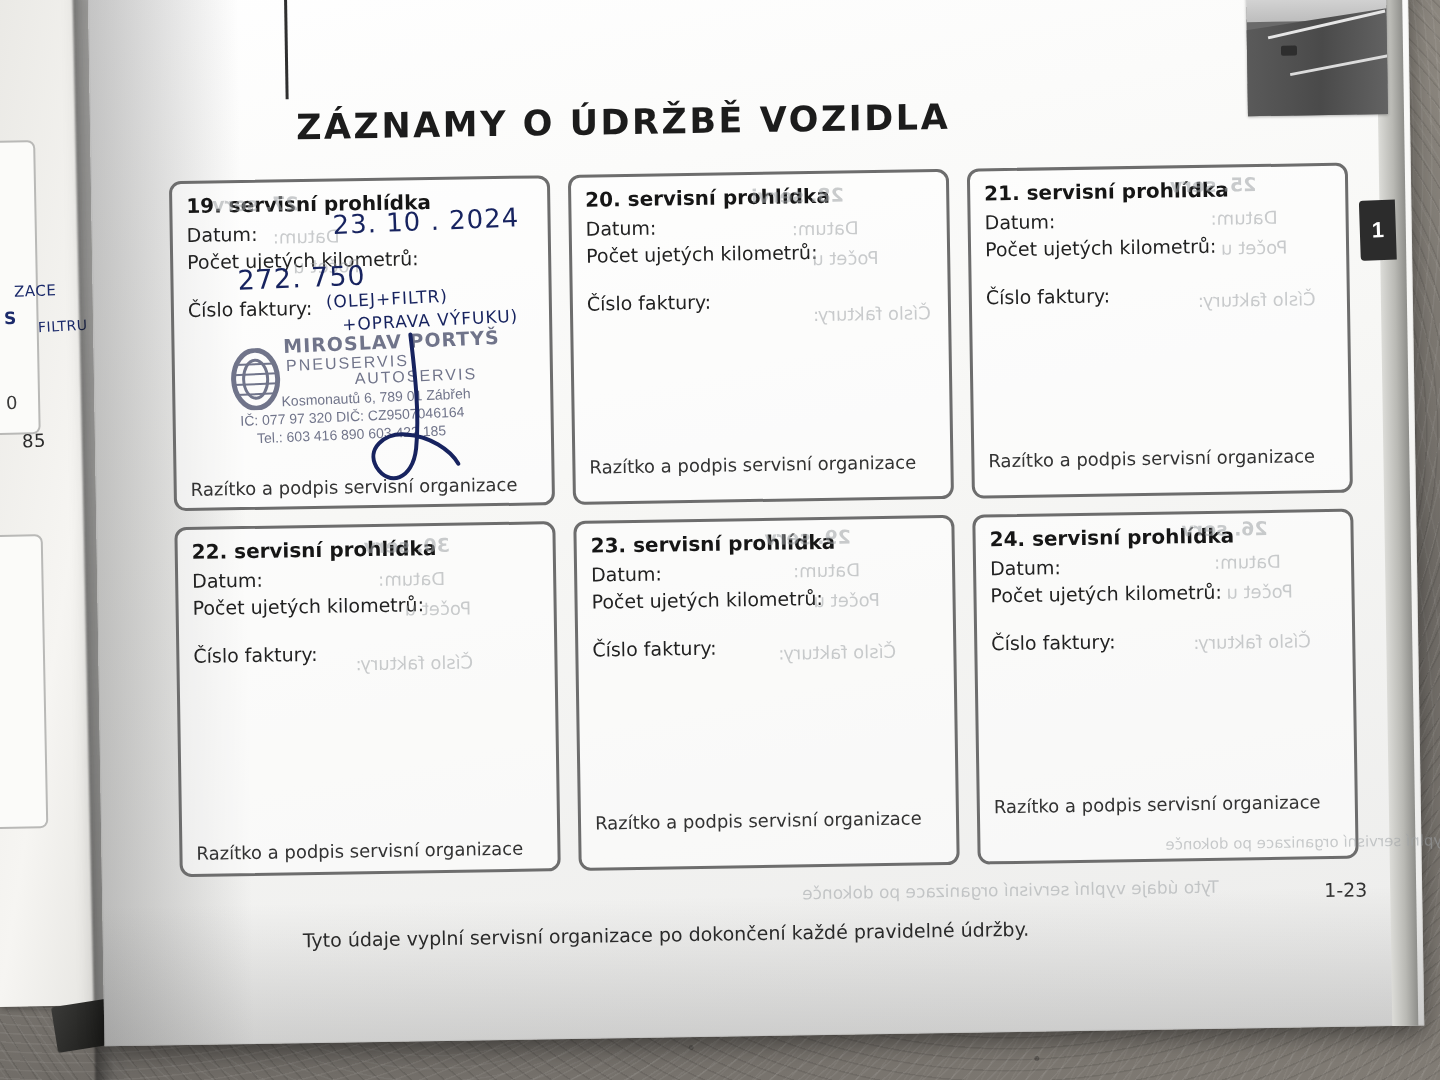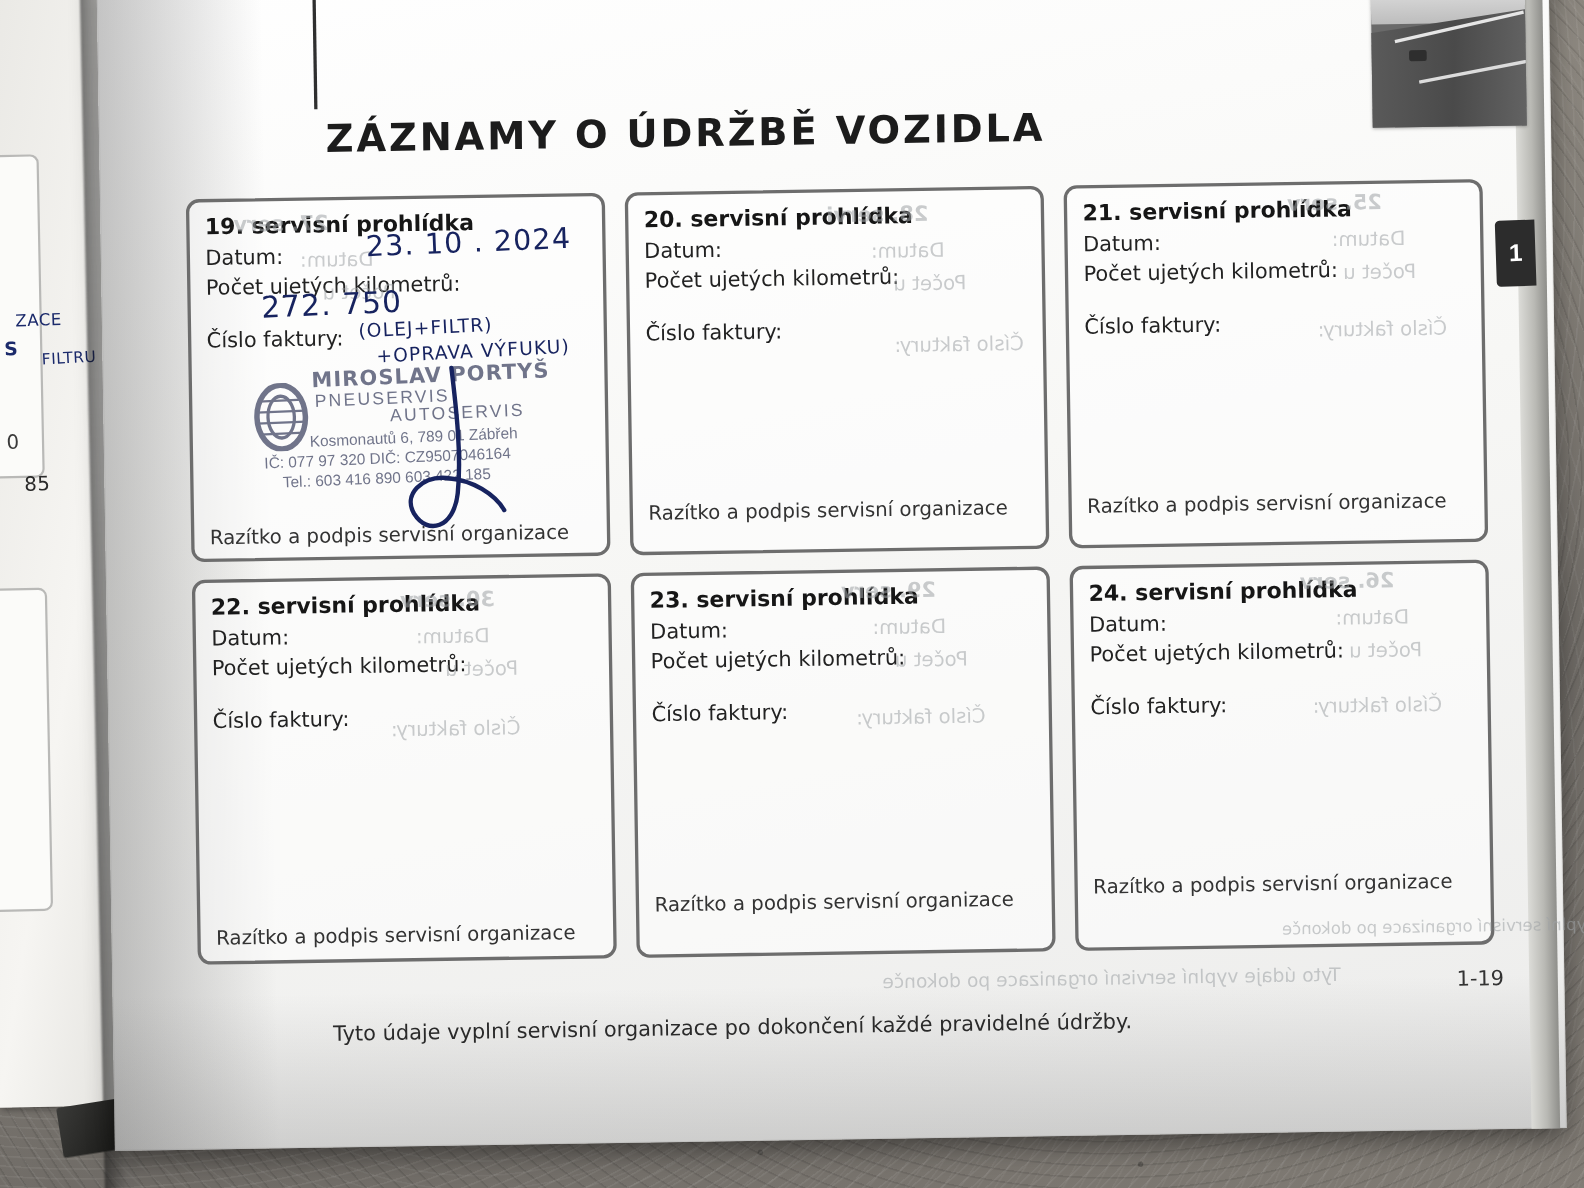--- a/index.html
+++ b/index.html
@@ -509,15 +509,15 @@
           <div class="field">Počet ujetých kilometrů:</div>
           <div class="field gap">Číslo faktury:</div>
           <div class="footer">Razítko a podpis servisní organizace</div>
         </div>
       </div>
     </div>
 
     <div class="note-line">Tyto údaje vyplní servisní organizace po dokončení každé pravidelné údržby.</div>
     <div class="bleed bleed-note">Tyto údaje vyplní servisní organizace po dokonče</div>
     <div class="bleed bleed-note2">Tyto údaje vyplní servisní organizace po dokonče</div>
-    <div class="page-num">1-19</div>
+    <div class="page-num">1-23</div>
   </div>
 </div>
 
 </body></html>

